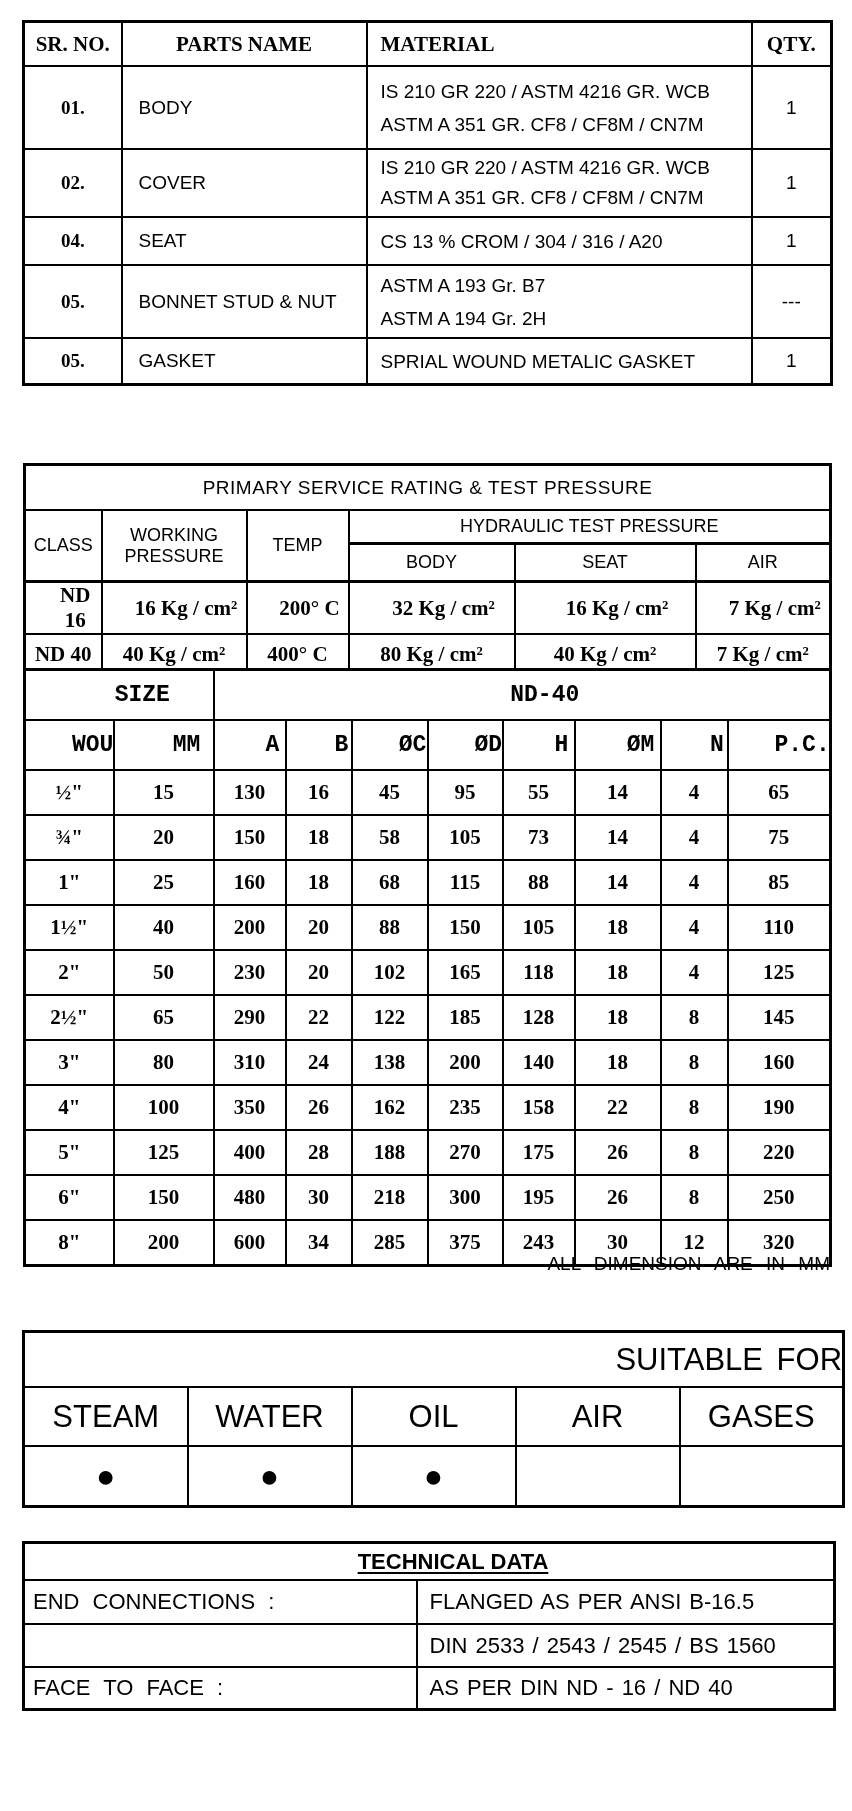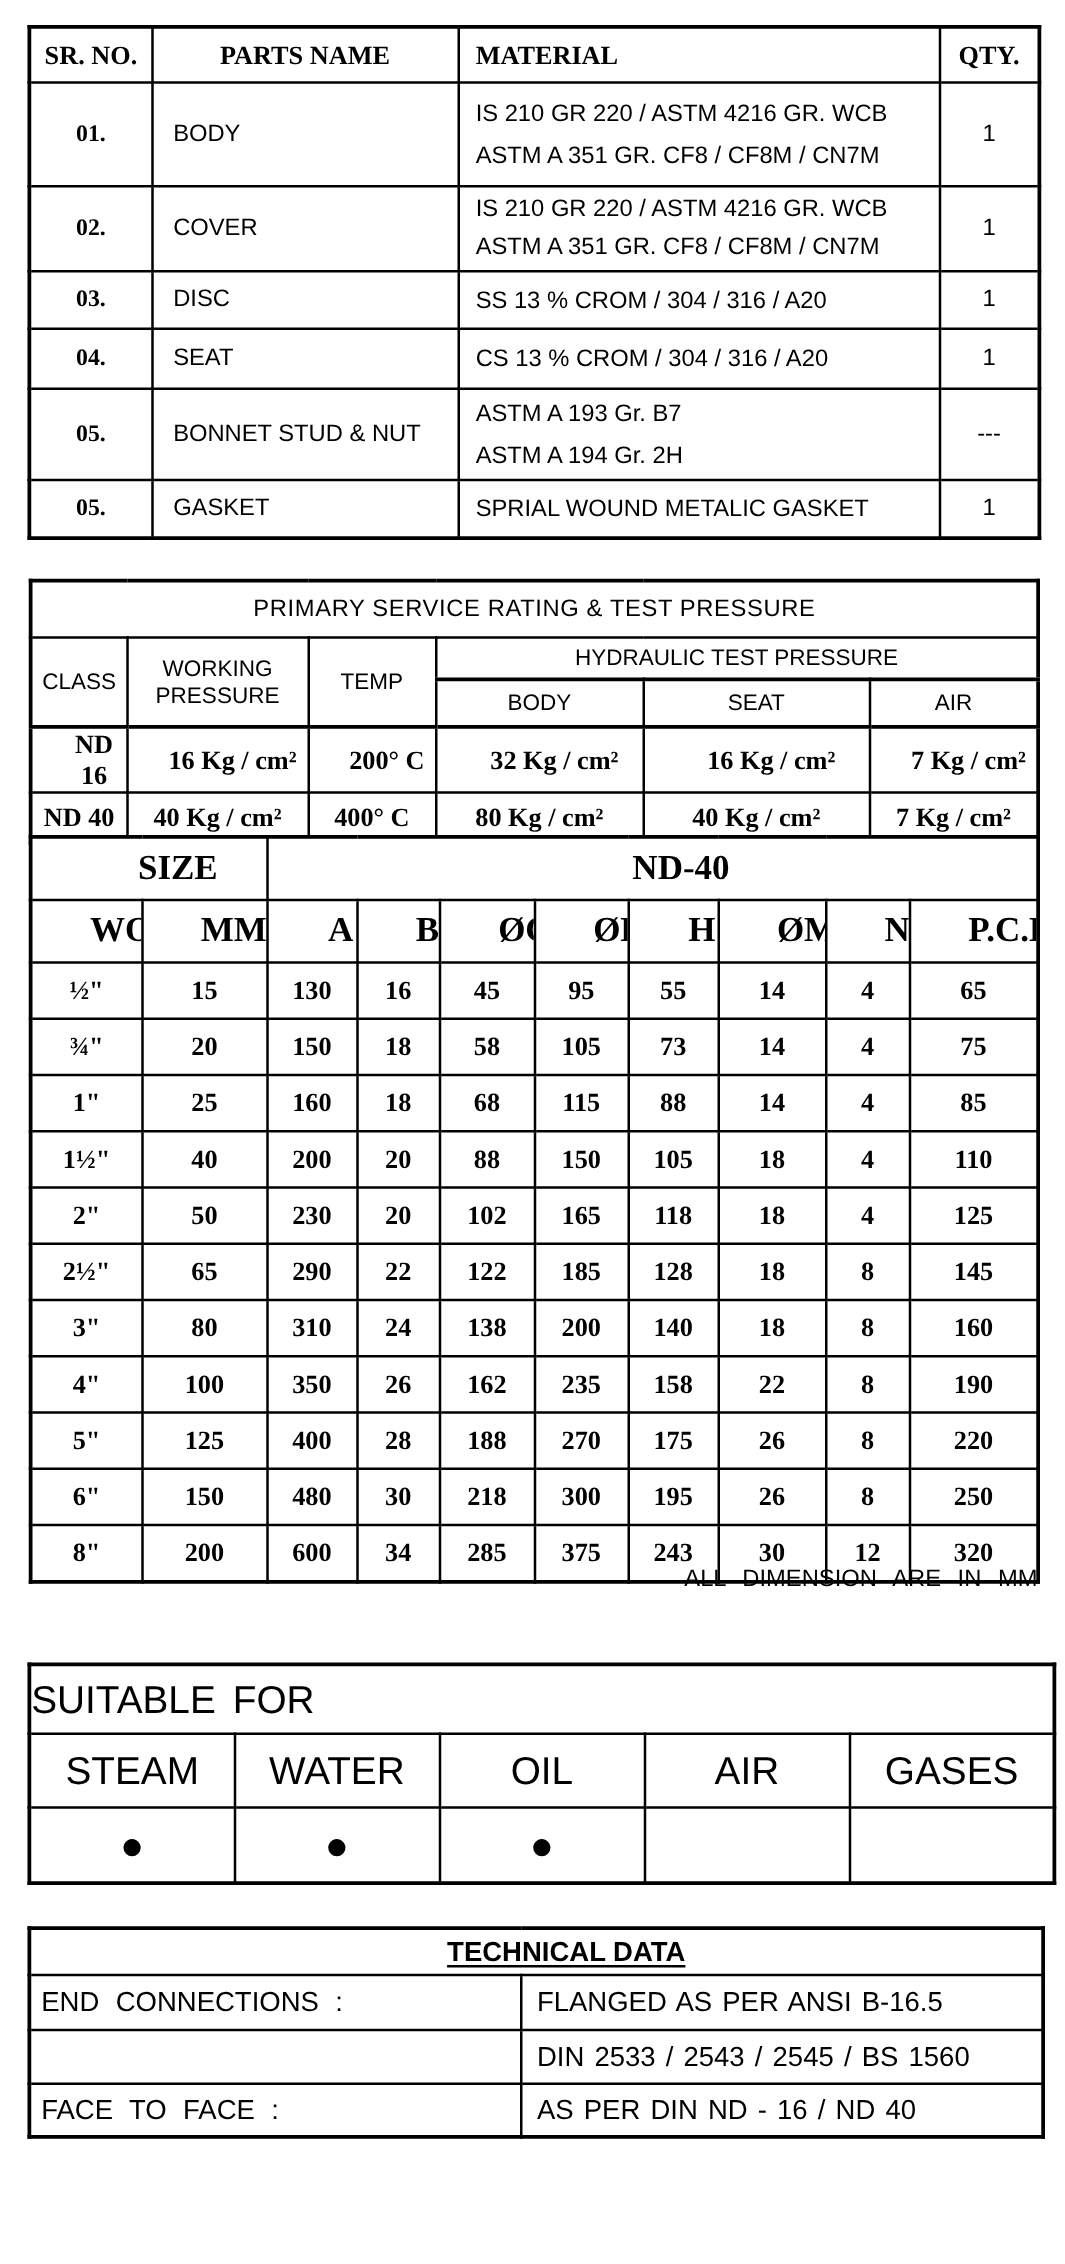--- a/index.html
+++ b/index.html
@@ -32,28 +32,28 @@
   #rating-table .hyd { height:31px; border-bottom:3px solid #000; }
   #rating-table .sub { height:35px; }
   #rating-table tr.data td { height:38px; border-top:3px solid #000;padding-left:24px; }
   #rating-table tr.data2 td { height:38px; border-top:2px solid #000; }
   #rating-table tr.data td, #rating-table tr.data2 td {
     font-family:"Liberation Serif", serif; font-weight:bold; font-size:21px; text-align:center;
   }
 
   
   #size-table { left:23px; top:668px; width:806px; border:3px solid #000; }
-  #size-table th { font-family:Liberation Serif, serif; font-weight:bold; font-size:28px; height:48px; text-align:center;padding-left:46px; }
+  #size-table th { font-family:Liberation Mono, monospace; font-weight:bold; font-size:23px; height:48px; text-align:center;padding-left:46px; }
   #size-table td { font-family:"Liberation Serif", serif; font-weight:bold; font-size:21px; height:43px; text-align:center; }
 
   #dim-note { position:absolute; top:1253px; right:22px; font-size:19px; word-spacing:8px; }
 
   
   #suitable-table { left:22px; top:1330px; width:820px; border:3px solid #000; }
-  #suitable-table .title { height:53px; font-size:31px; text-align:left; word-spacing:5px; }
+  #suitable-table .title { height:53px; font-size:31px; text-align:right; word-spacing:5px; }
   #suitable-table th { font-size:31px; height:57px; text-align:center; }
   #suitable-table td { height:58px; text-align:center; font-size:32px; line-height:0; }
   #suitable-table td span { line-height:normal; }
 
   
   #tech-table { left:22px; top:1541px; width:811px; border:3px solid #000; }
   #tech-table .title { height:35px; font-size:22px; font-weight:bold; text-align:center; }
   #tech-table .title span { text-decoration:underline; text-decoration-thickness:2px; text-underline-offset:3px;margin-left:48px; }
   #tech-table td { font-size:22px; }
   #tech-table td.lbl { text-align:left; padding-left:8px; word-spacing:7px; }
@@ -88,26 +88,20 @@
   </tr>
   <tr class="h66">
     <td class="col-sr">02.</td>
     <td class="col-pn">COVER</td>
     <td class="col-mat" style="line-height:30px">
       <div>IS 210 GR 220 / ASTM 4216 GR. WCB</div>
       <div>ASTM A 351 GR. CF8 / CF8M / CN7M</div>
     </td>
     <td class="col-qty">1</td>
   </tr>
-  <tr class="h44">
-    <td class="col-sr">03.</td>
-    <td class="col-pn">DISC</td>
-    <td class="col-mat">SS 13 % CROM / 304 / 316 / A20</td>
-    <td class="col-qty">1</td>
-  </tr>
   <tr class="h46">
     <td class="col-sr">04.</td>
     <td class="col-pn">SEAT</td>
     <td class="col-mat">CS 13 % CROM / 304 / 316 / A20</td>
     <td class="col-qty">1</td>
   </tr>
   <tr class="h71">
     <td class="col-sr">05.</td>
     <td class="col-pn">BONNET STUD &amp; NUT</td>
     <td class="col-mat">

